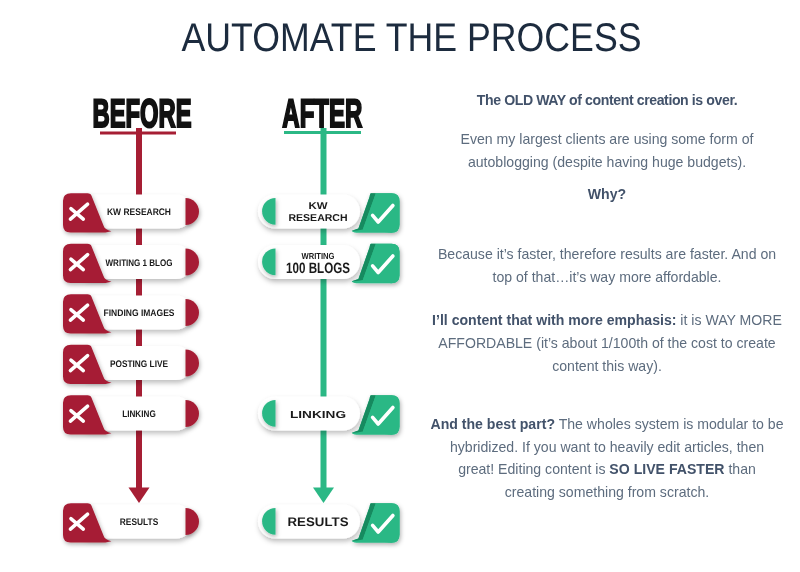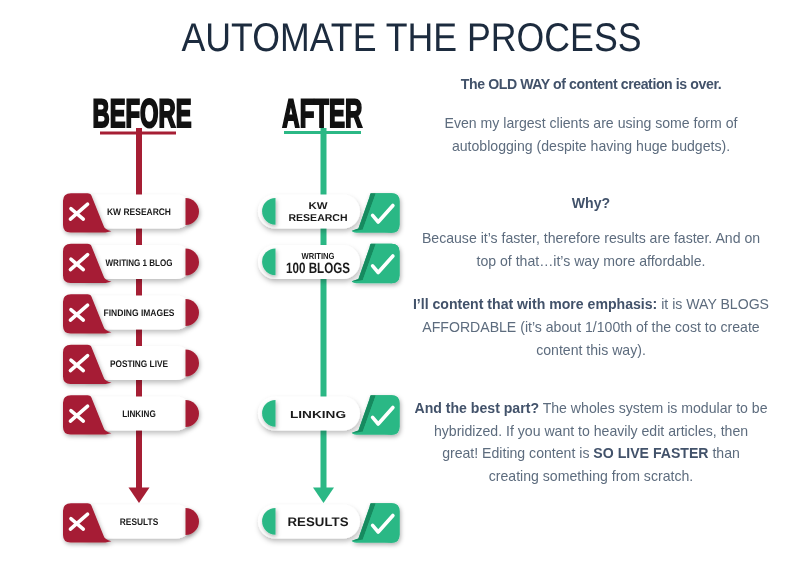--- a/index.html
+++ b/index.html
@@ -1,33 +1,33 @@
 <!DOCTYPE html>
 <html><head>
 <meta charset="utf-8">
 <style>
   html,body{margin:0;padding:0}
   body{width:800px;height:572px;background:#ffffff;font-family:"Liberation Sans",sans-serif;position:relative;overflow:hidden}
   .col{position:absolute;left:405px;top:0;width:372px;text-align:center;color:#5d6c7e;font-size:14.1px;line-height:22.7px;white-space:nowrap}
-  .col p{margin:0;position:absolute;left:0;width:372px}
+  .col p{margin:16px;position:absolute;left:0;width:372px}
   .b{font-weight:bold;color:#42526a}
   .u{}
 </style>
 </head>
 <body>
   <svg style="position:absolute;left:0;top:0" width="800" height="64" viewBox="0 0 800 64">
     <text text-rendering="geometricPrecision" x="411.5" y="51" text-anchor="middle" font-family="Liberation Sans" font-size="40" fill="#1c2b3e" textLength="460" lengthAdjust="spacingAndGlyphs">AUTOMATE THE PROCESS</text>
   </svg>
 
   <div class="col">
     <p class="b" style="top:72.7px;letter-spacing:-0.4px">The OLD WAY of content creation is over.</p>
     <p style="top:112px">Even my largest clients are using some form of<br>autoblogging (despite having huge budgets).</p>
-    <p class="b" style="top:192px">Why?</p>
+    <p class="b" style="top:167px">Why?</p>
     <p style="top:227px">Because it’s faster, therefore results are faster. And on<br>top of that…it’s <span class="u">way more affordable.</span></p>
-    <p style="top:293.2px"><span class="b">I’ll content that with more emphasis:</span> it is <span class="u">WAY BLOGS</span><br><span class="u">AFFORDABLE</span> (it’s about 1/100th of the cost to create<br>content this way).</p>
+    <p style="top:293.2px"><span class="b">I’ll content that with more emphasis:</span> it is <span class="u">WAY MORE</span><br><span class="u">AFFORDABLE</span> (it’s about 1/100th of the cost to create<br>content this way).</p>
     <p style="top:397px"><span class="b">And the best part?</span> The wholes system is modular to be<br>hybridized. If you want to heavily edit articles, then<br>great! Editing content is <span class="b">SO LIVE FASTER</span> than<br>creating something from scratch.</p>
   </div>
 
   <svg style="position:absolute;left:0;top:80px" width="420" height="492" viewBox="0 0 420 492">
     <defs>
       <filter id="sh1" x="-30%" y="-30%" width="160%" height="160%">
         <feDropShadow dx="1" dy="3" stdDeviation="2.5" flood-color="#000" flood-opacity="0.25"></feDropShadow>
       </filter>
       <filter id="sh2" x="-30%" y="-30%" width="160%" height="160%">
         <feDropShadow dx="1" dy="2" stdDeviation="2" flood-color="#000" flood-opacity="0.3"></feDropShadow>

